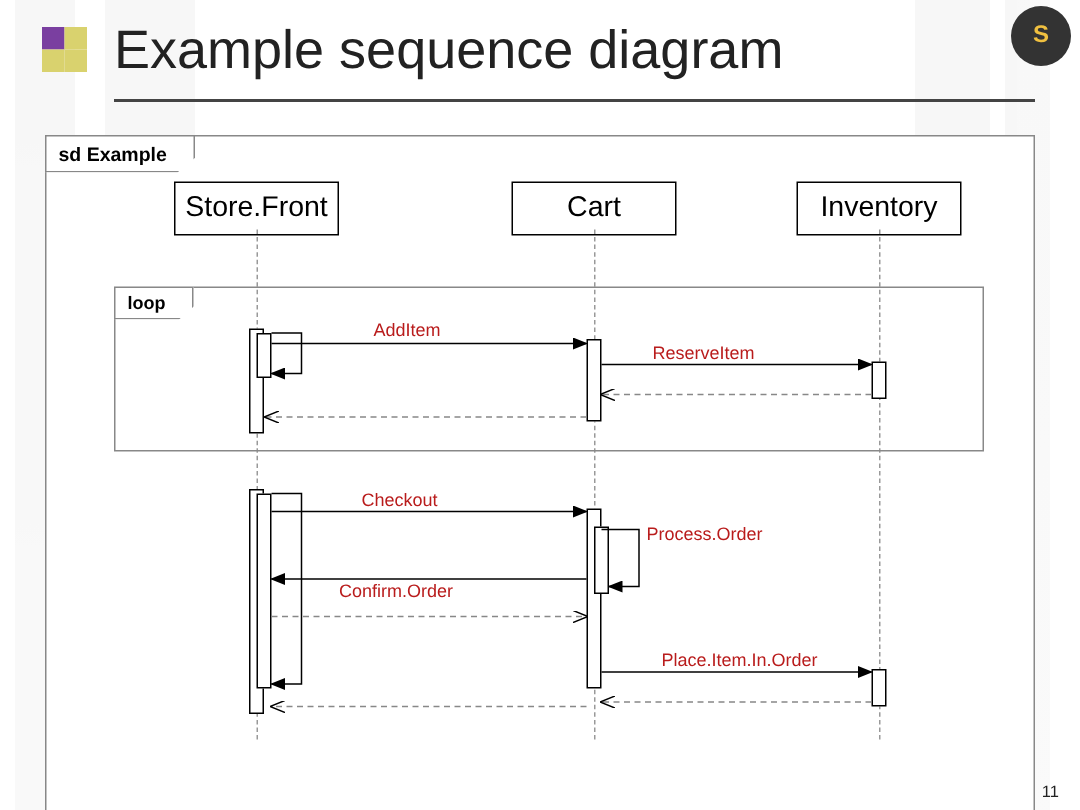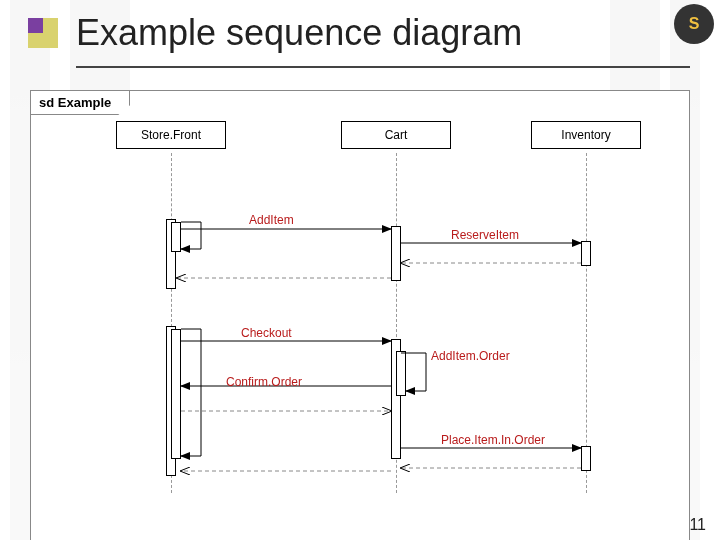--- a/index.html
+++ b/index.html
@@ -16,21 +16,21 @@
   .bullet .q.br { right:0; bottom:0; background:#d9d26e; }
   .title-text { font-size: 36px; color: #222; }
   .title-underline { position:absolute; top: 66px; left: 76px; right: 30px; height: 2px; background: #444; }
   .logo { position:absolute; top:4px; right:6px; width:40px; height:40px; border-radius:50%; background:#333; display:flex; align-items:center; justify-content:center; color:#f0c040; font-weight:bold; font-size:16px; }
 
   .frame { position:absolute; top: 90px; left: 30px; width: 660px; height: 522px; border:1px solid #888; background:#fff; }
   .frame-tab { position:absolute; top:-1px; left:-1px; border:1px solid #888; background:#fff; padding:4px 18px 4px 8px; font-weight:bold; font-size:13px;
     clip-path: polygon(0 0, 100% 0, 100% 60%, calc(100% - 12px) 100%, 0 100%);
   }
 
-  .lifeline-head { position:absolute; top:30px; width:110px; border:1px solid #000; text-align:center; font-size:12px; padding:6px 2px; background:#fff; }
+  .lifeline-head { position:absolute; top:30px; width:110px; border:1px solid #000; text-align:center; font-size:19px; padding:6px 2px; background:#fff; }
   .lifeline-head.sf { left: 85px; }
   .lifeline-head.ct { left: 310px; }
   .lifeline-head.iv { left: 500px; }
 
   .lifeline { position:absolute; top:62px; width:0; border-left:1px dashed #999; }
   .lifeline.sf { left: 140px; height: 340px; }
   .lifeline.ct { left: 365px; height: 340px; }
   .lifeline.iv { left: 555px; height: 340px; }
 
   .activation { position:absolute; width:10px; background:#fff; border:1px solid #000; }
@@ -46,21 +46,21 @@
   .act-iv2 { left:550px; top:355px; height:25px; }
 
   .loop-box { position:absolute; top:100px; left:45px; width:580px; height:110px; border:1px solid #888; }
   .loop-tab { position:absolute; top:-1px; left:-1px; border:1px solid #888; background:#fff; font-weight:bold; font-size:12px; padding:3px 18px 3px 8px;
     clip-path: polygon(0 0, 100% 0, 100% 60%, calc(100% - 10px) 100%, 0 100%);
   }
 
   svg.arrows { position:absolute; top:0; left:0; width:660px; height:410px; pointer-events:none; }
   .msg-label { position:absolute; font-size:12px; color:#b91c1c; }
 
-  .page-num { position:absolute; bottom:6px; right:14px; font-size:16px; color:#222; }
+  .page-num { position:absolute; bottom:6px; right:14px; font-size:11px; color:#222; }
 </style>
 </head>
 <body>
 
 <div class="slide">
   <div class="bg-deco">
     <div class="col" style="left:10px;width:40px"></div>
     <div class="col" style="left:70px;width:60px"></div>
     <div class="col" style="left:610px;width:50px"></div>
     <div class="col" style="left:670px;width:30px"></div>
@@ -84,20 +84,23 @@
     <div class="frame-tab">sd Example</div>
 
     <div class="lifeline-head sf">Store.Front</div>
     <div class="lifeline-head iv">Inventory</div>
     <div class="lifeline-head ct">Cart</div>
 
     <div class="lifeline sf"></div>
     <div class="lifeline ct"></div>
     <div class="lifeline iv"></div>
 
+    <div class="loop-box">
+      <div class="loop-tab">loop</div>
+    </div>
 
     <div class="activation act-sf1"></div>
     <div class="activation act-sf1b"></div>
     <div class="activation act-ct1"></div>
     <div class="activation act-iv1"></div>
 
     <div class="activation act-sf2"></div>
     <div class="activation act-sf2b"></div>
     <div class="activation act-ct2"></div>
     <div class="activation act-ct2b"></div>
@@ -134,21 +137,21 @@
       <line x1="150" y1="320" x2="360" y2="320" stroke="#888" stroke-dasharray="4,3" marker-end="url(#ahOpen)"></line>
 
       <line x1="370" y1="357" x2="550" y2="357" stroke="#000" marker-end="url(#ah)"></line>
 
       <line x1="550" y1="377" x2="370" y2="377" stroke="#888" stroke-dasharray="4,3" marker-end="url(#ahOpen)"></line>
 
       <line x1="360" y1="380" x2="150" y2="380" stroke="#888" stroke-dasharray="4,3" marker-end="url(#ahOpen)"></line>
     </svg>
 
     <div class="msg-label" style="left:218px; top:122px;">AddItem</div>
-    <div class="msg-label" style="left:420px; top:137px;text-align:center;">ReserveItem</div>
+    <div class="msg-label" style="left:404px; top:137px;text-align:center;">ReserveItem</div>
     <div class="msg-label" style="left:210px; top:235px;">Checkout</div>
-    <div class="msg-label" style="left:400px; top:258px;">AddItem.Order</div>
-    <div class="msg-label" style="left:195px; top:284px;">Confirm.Order</div>
+    <div class="msg-label" style="left:400px; top:258px;">Process.Order</div>
+    <div class="msg-label" style="left:195px; top:296px;">Confirm.Order</div>
     <div class="msg-label" style="left:410px; top:342px;text-align:right;">Place.Item.In.Order</div>
   </div>
 
   <div class="page-num">11</div>
 </div>
 
 </body></html>

